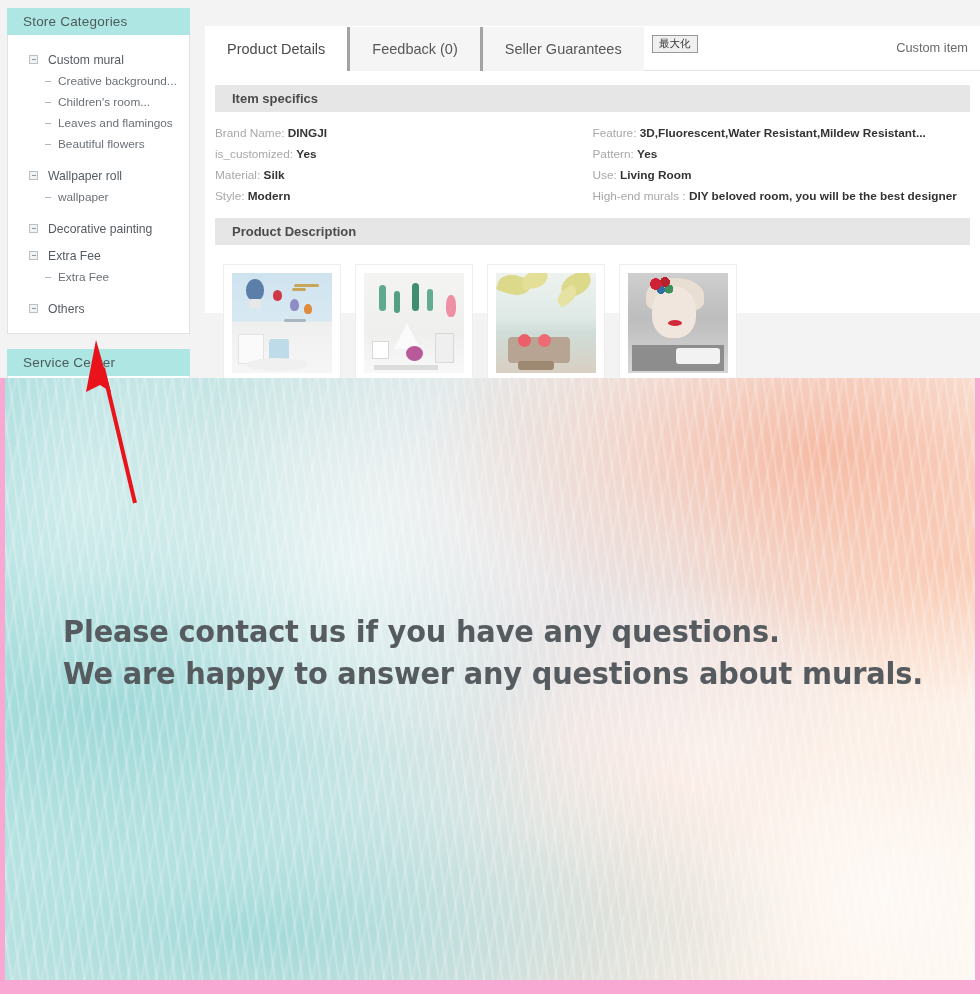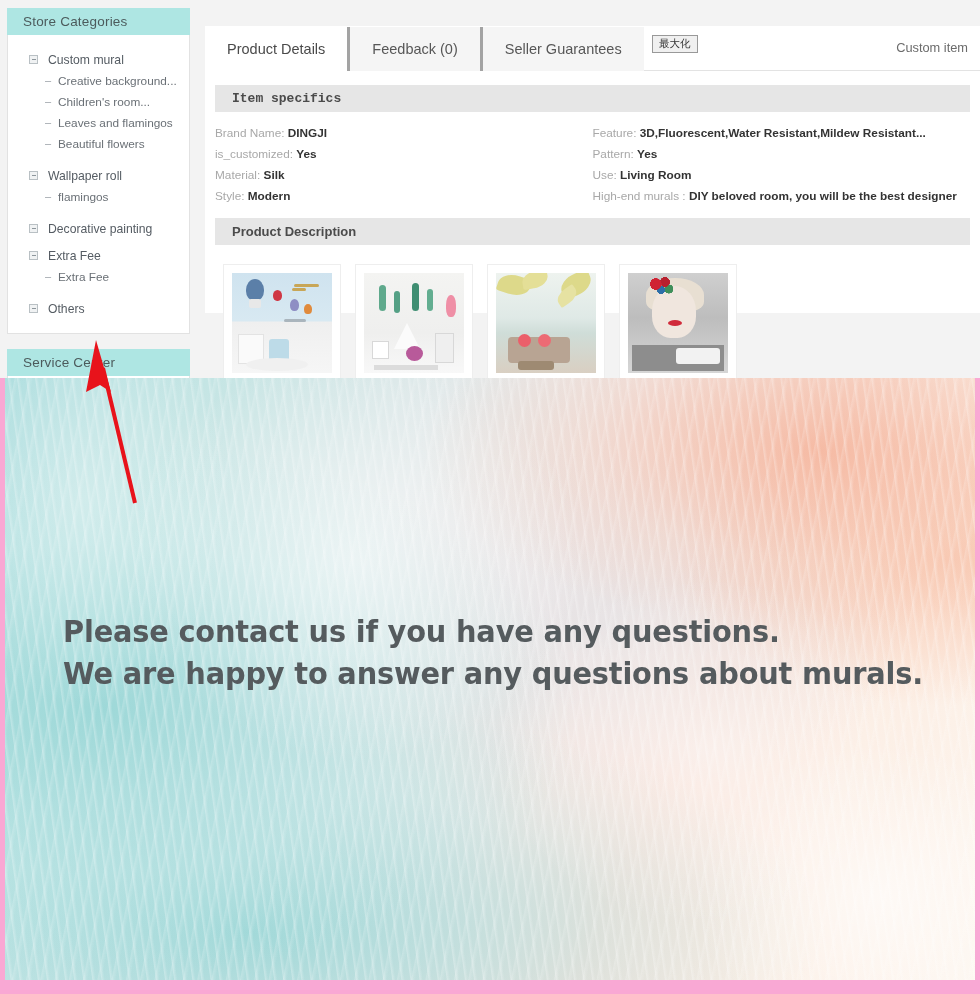--- a/index.html
+++ b/index.html
@@ -166,21 +166,21 @@
   .section-head {
     background: #e6e6e6;
     height: 27px;
     line-height: 27px;
     padding-left: 17px;
     font-size: 13px;
     font-weight: bold;
     color: #4b4b4b;
   }
 
-  #specifics-head { margin: 14px 10px 0 10px; font-family: Liberation Mono, monospace; }
+  #specifics-head { margin: 14px 10px 0 10px; }
   #desc-head { margin: 11px 10px 0 10px; }
 
   #specs-grid {
     display: flex;
     padding: 11px 10px 0 10px;
   }
   .spec-col { width: 50%; }
   .spec-row {
     font-size: 11.8px;
     color: #a8a8a8;
@@ -413,21 +413,21 @@
             <span class="node-dash">–</span>
             <span>Beautiful flowers</span>
           </div>
 
           <div class="tree-row parent" style="margin-top:11px">
             <span class="node-box"></span>
             <span>Wallpaper roll</span>
           </div>
           <div class="tree-row child">
             <span class="node-dash">–</span>
-            <span>flamingos</span>
+            <span>wallpaper</span>
           </div>
 
           <div class="tree-row parent" style="margin-top:11px">
             <span class="node-box"></span>
             <span>Decorative painting</span>
           </div>
 
           <div class="tree-row parent" style="margin-top:6px">
             <span class="node-box"></span>
             <span>Extra Fee</span>

